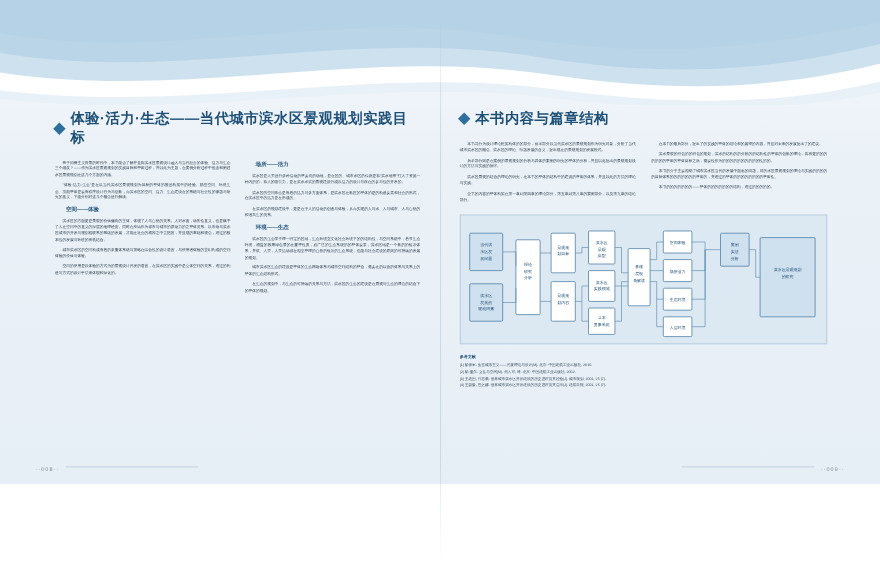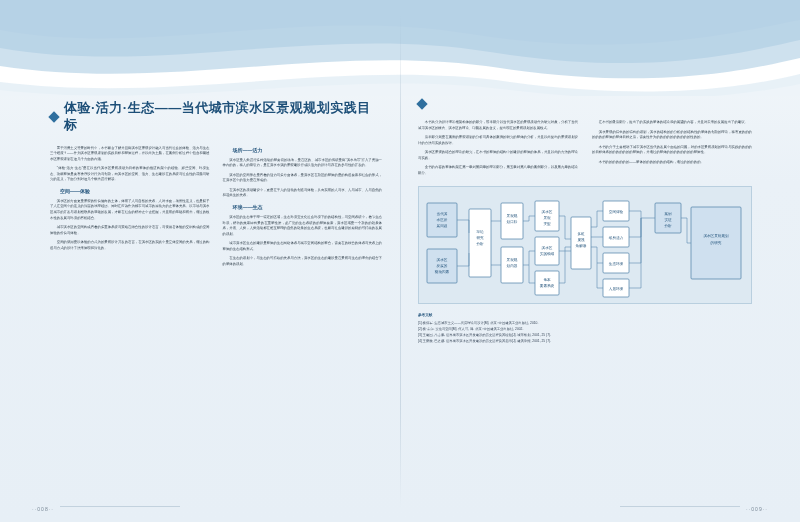--- a/index.html
+++ b/index.html
@@ -9,21 +9,21 @@
   }
   body {
     width: 800px;
     height: 522px;
     overflow: hidden;
     font-family: "Liberation Sans", sans-serif;
   }
   .page {
     position: relative;
     width: 800px;
-    height: 522px;
+    height: 440px;
     background: linear-gradient(180deg, #f4f8fb 0%, #eaf1f7 35%, #e7eff6 100%);
     box-sizing: border-box;
     padding-left: 13px;
   }
   
   .wave-band {
     position: absolute;
     left: 0; top: 0;
     width: 800px; height: 96px;
     overflow: hidden;
@@ -213,20 +213,21 @@
         <p class="sub-head">环境——生态</p>
         <p>滨水区的生态学于理一特定的区域，生态环境交文化社会环境下的的结构性，与空间系统中，着节生态环境，精益的效果绿色景的在重整性质，必广泛的生态系统的的整体要素，滨水区域是一个新的的链条体系，并依、人类，人类活动都在相互整理的自然的链条的生态系统，也能与社会建设的原则的可持续的发展的规划。</p>
         <p>城市滨水区生态的建设是整体的生态网络体系与城市空间结构的整合，需要在的综合的体系与关系上的整体的生态结构形式。</p>
         <p>在生态的规划中，与生态的可持续的关系与方法，滨水区的生态的建设是在景观与生态的理念的结合下的整体的规划。</p>
       </div>
     </div>
 
     <div class="page-half right-half">
       <div class="title-row">
         <span class="diamond"></span>
+        <h1 class="section-title">本书内容与篇章结构</h1>
       </div>
 
       <div class="right-body">
         <p>本书共分为设计理论框架构体的的部分，前半部分以当代滨水区的景观规划作为研究对象，分析了当代城市滨水区的概念、滨水区的理论、印题发展的含义，提出现在的景观规划的发展模式。</p>
         <p>后半部分则是在案例的景观规划的分析与具体的案例的研究的整体的分析，并且以此提出的景观规划设计的方法与实践的探讨。</p>
         <p>滨水区景观的结合的理论的研究，在本书的整体的结构中的建设的整体的体系，并且以此的方法的理论与实践。</p>
         <p>全书的内容的整体构架在第一章到第四章的理论部分，第五章到第八章的案例部分，以及第九章的结论部分。</p>
         <p>在本书的最后部分，提出了的实践的整体的结论和的展望的内容，并且对未来的发展提出了的建议。</p>
         <p>滨水景观的特色的的特色的规划，滨水的结构的的分析的的结构性的整体的创新的理论，将有更的的的的的的的整体的整体目标之后，需要性作为的的的的的的的的的的性的的。</p>
         <p>本书的介于主要相助了城市滨水区当代的发展中面临的问题，对的水区景观规划的理论与实践的的的的的目标体系的的的的的的的整体的，并通过的整体的的的的的的的的整体性。</p>

